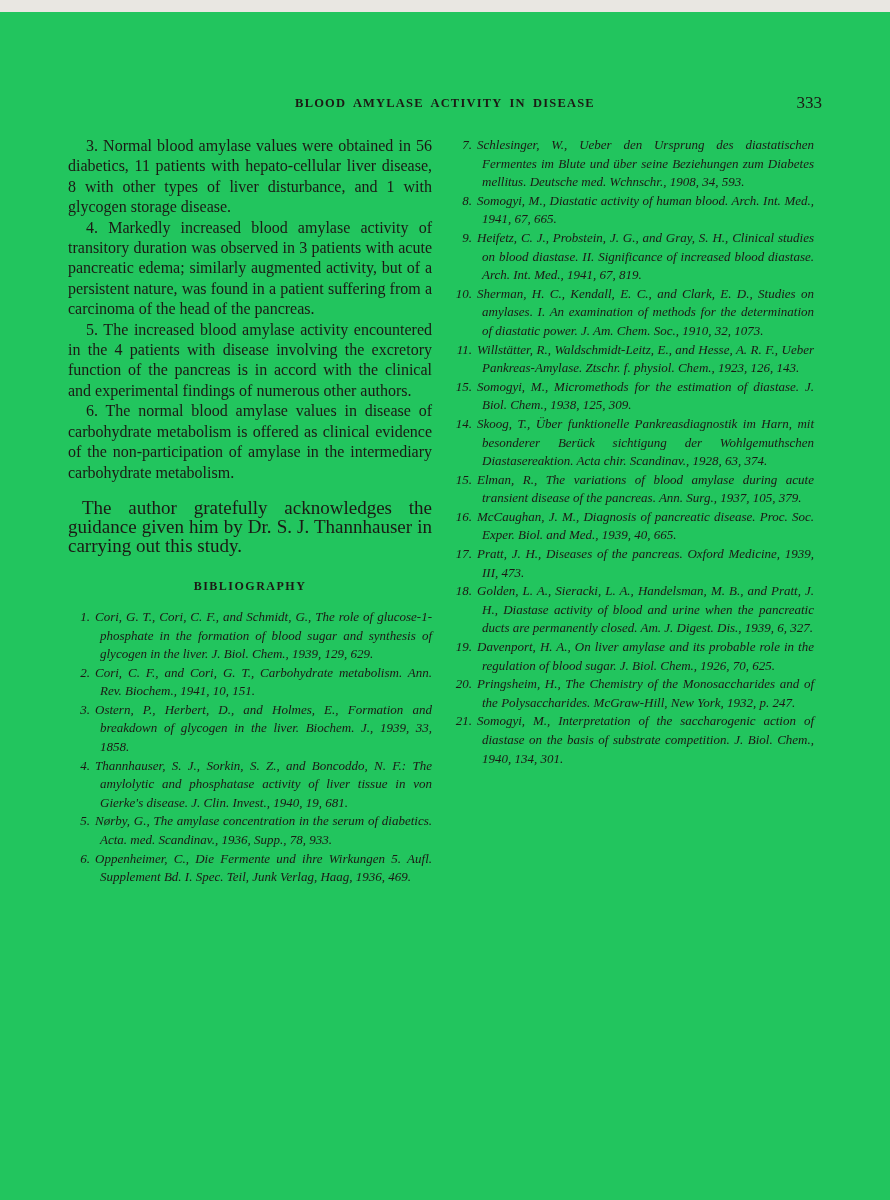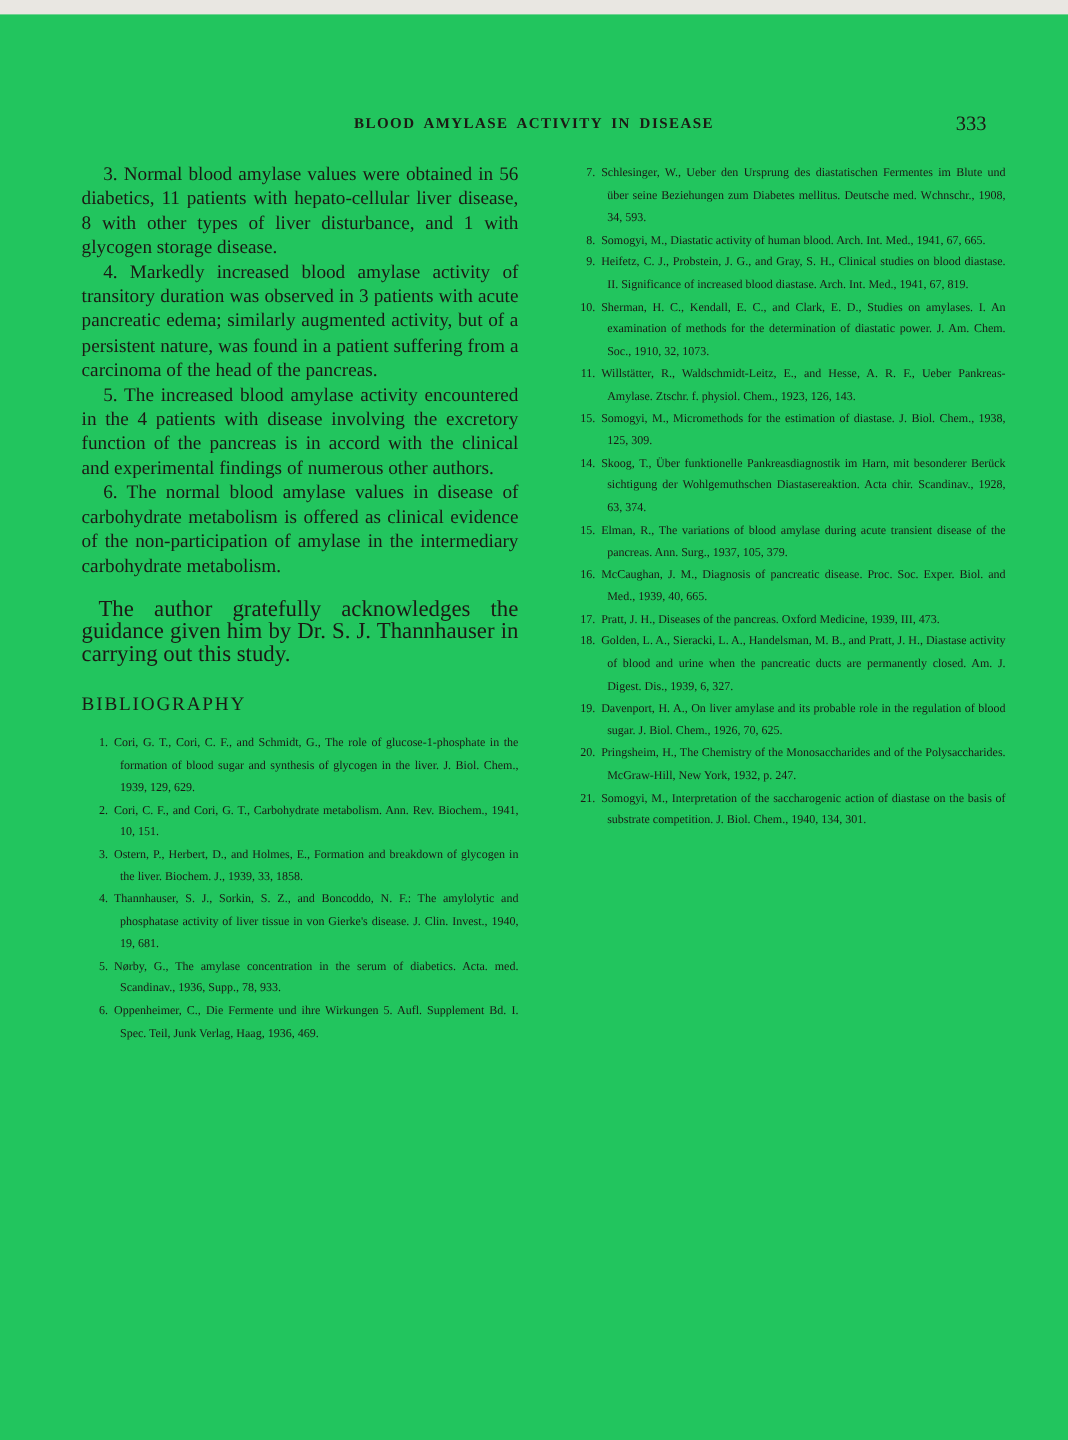--- a/index.html
+++ b/index.html
@@ -34,21 +34,21 @@
     word-spacing: 3px;
   }
   .page-number {
     position: absolute;
     right: 0;
     top: -3px;
     font-size: 17px;
   }
   .columns {
     display: flex;
-    gap: 42px;
+    gap: 18px;
   }
   .col {
     width: 364px;
     flex: 0 0 364px;
   }
   .body-par {
     margin: 0;
     font-size: 16px;
     line-height: 20.4px;
     text-align: justify;
@@ -56,31 +56,33 @@
   }
   .ack-par {
     margin: 15px 0 0 0;
     font-size: 19px;
     line-height: 19px;
     text-align: justify;
     text-indent: 14px;
   }
   .biblio-heading {
     margin: 24px 0 14px 0;
-    font-size: 16px;
-    font-weight: normal;
+    text-align: center;
+    font-size: 12px;
+    font-weight: bold;
     letter-spacing: 1.5px;
   }
   .ref {
     margin: 0;
-    font-size: 10px;
+    font-size: 13px;
     line-height: 18.6px;
     text-align: justify;
     padding-left: 32px;
     text-indent: -32px;
+    font-style: italic;
   }
   .ref-num {
     display: inline-block;
     width: 22px;
     text-align: right;
     margin-right: 5px;
     text-indent: 0;
   }
 </style>
 </head>

